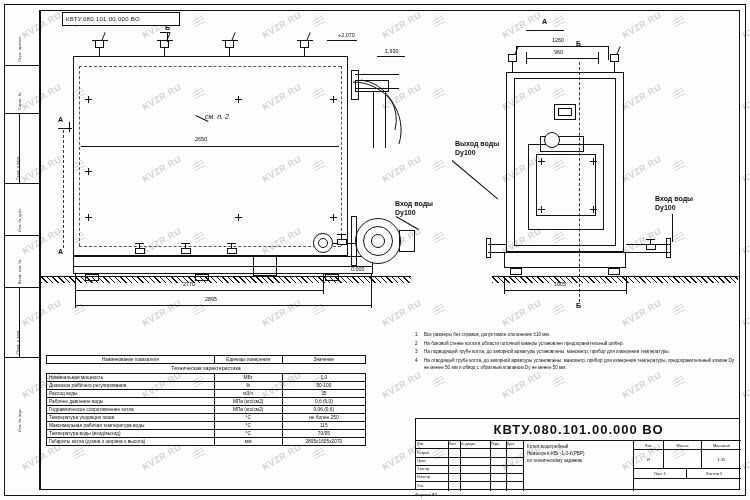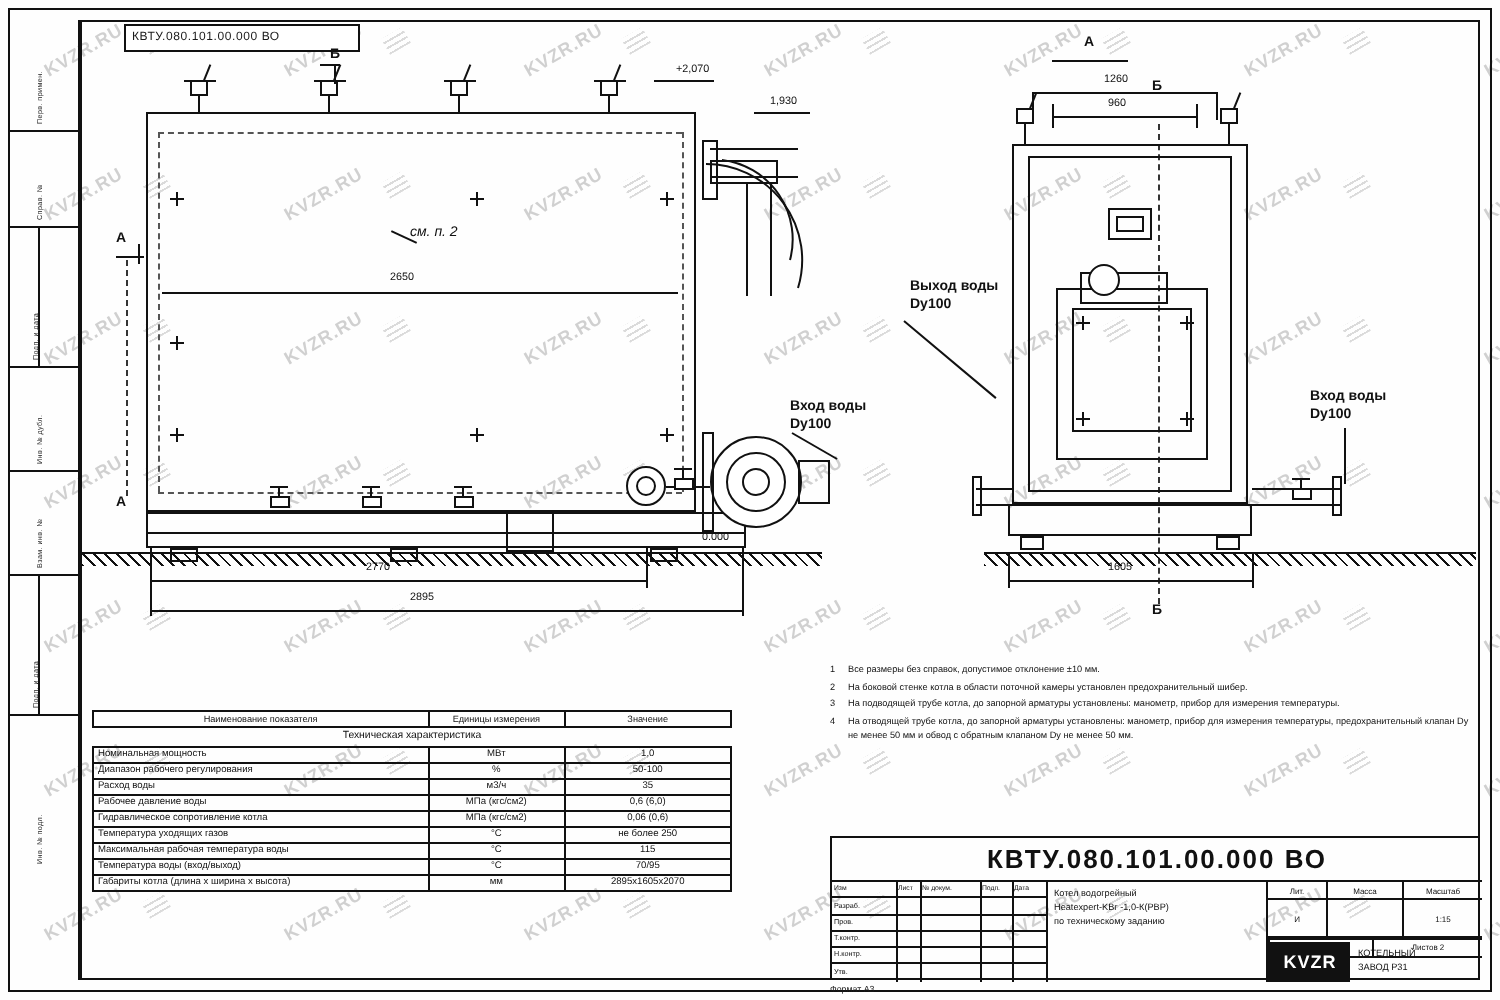--- a/index.html
+++ b/index.html
@@ -644,21 +644,17 @@
       <div class="hcell" style="left:0;top:0;width:30px;height:9px;">Лит.</div>
       <div class="hcell" style="left:30px;top:0;width:38px;height:9px;">Масса</div>
       <div class="hcell" style="left:68px;top:0;width:39px;height:9px;border-right:none;">Масштаб</div>
       <div class="hcell" style="left:0;top:9px;width:30px;height:19px;">И</div>
       <div class="hcell" style="left:30px;top:9px;width:38px;height:19px;"></div>
       <div class="hcell" style="left:68px;top:9px;width:39px;height:19px;border-right:none;">1:15</div>
       <div class="hcell" style="left:0;top:28px;width:53px;height:10px;">Лист 1</div>
       <div class="hcell" style="left:53px;top:28px;width:54px;height:10px;border-right:none;">Листов 2</div>
     </div>
 
-    <div id="tb-logo">
-      <div class="badge">KVZR</div>
-      <div class="ltxt" id="company-lines">КОТЕЛЬНЫЙ<br>ЗАВОД Р31</div>
-    </div>
   </div>
 
   <div class="fmt">Формат  А3</div>
 
 </div>
 
 </body></html>

